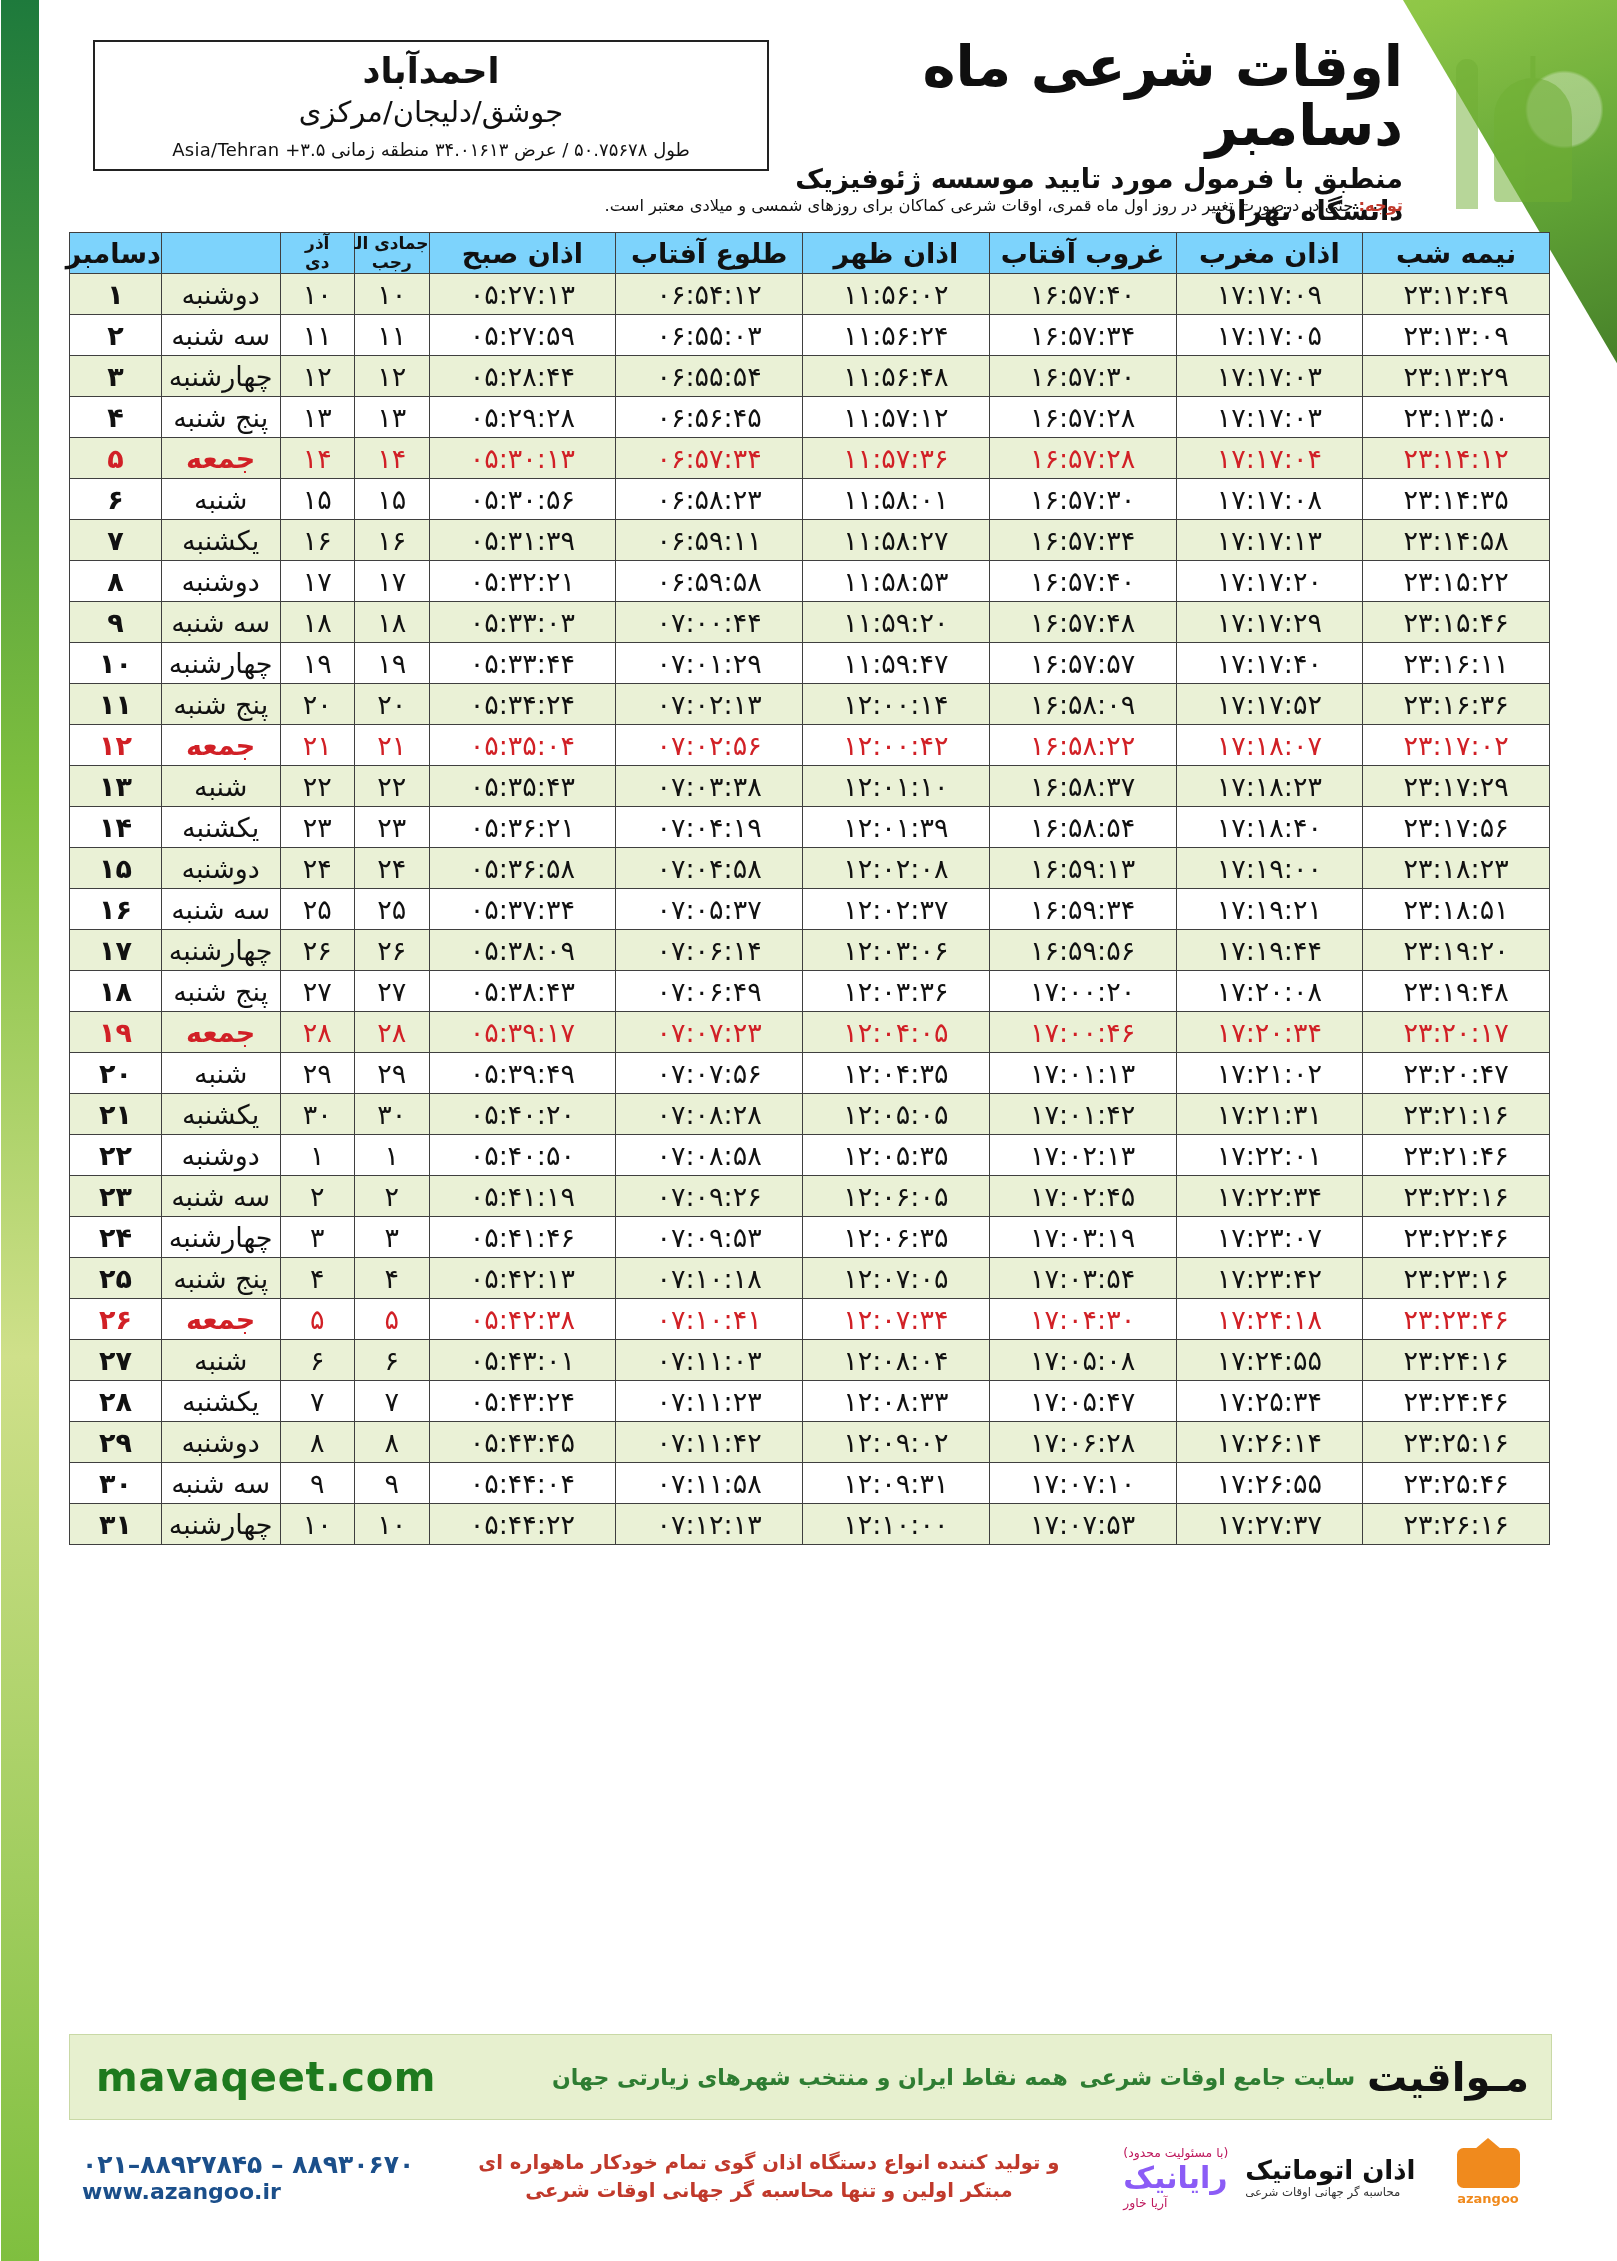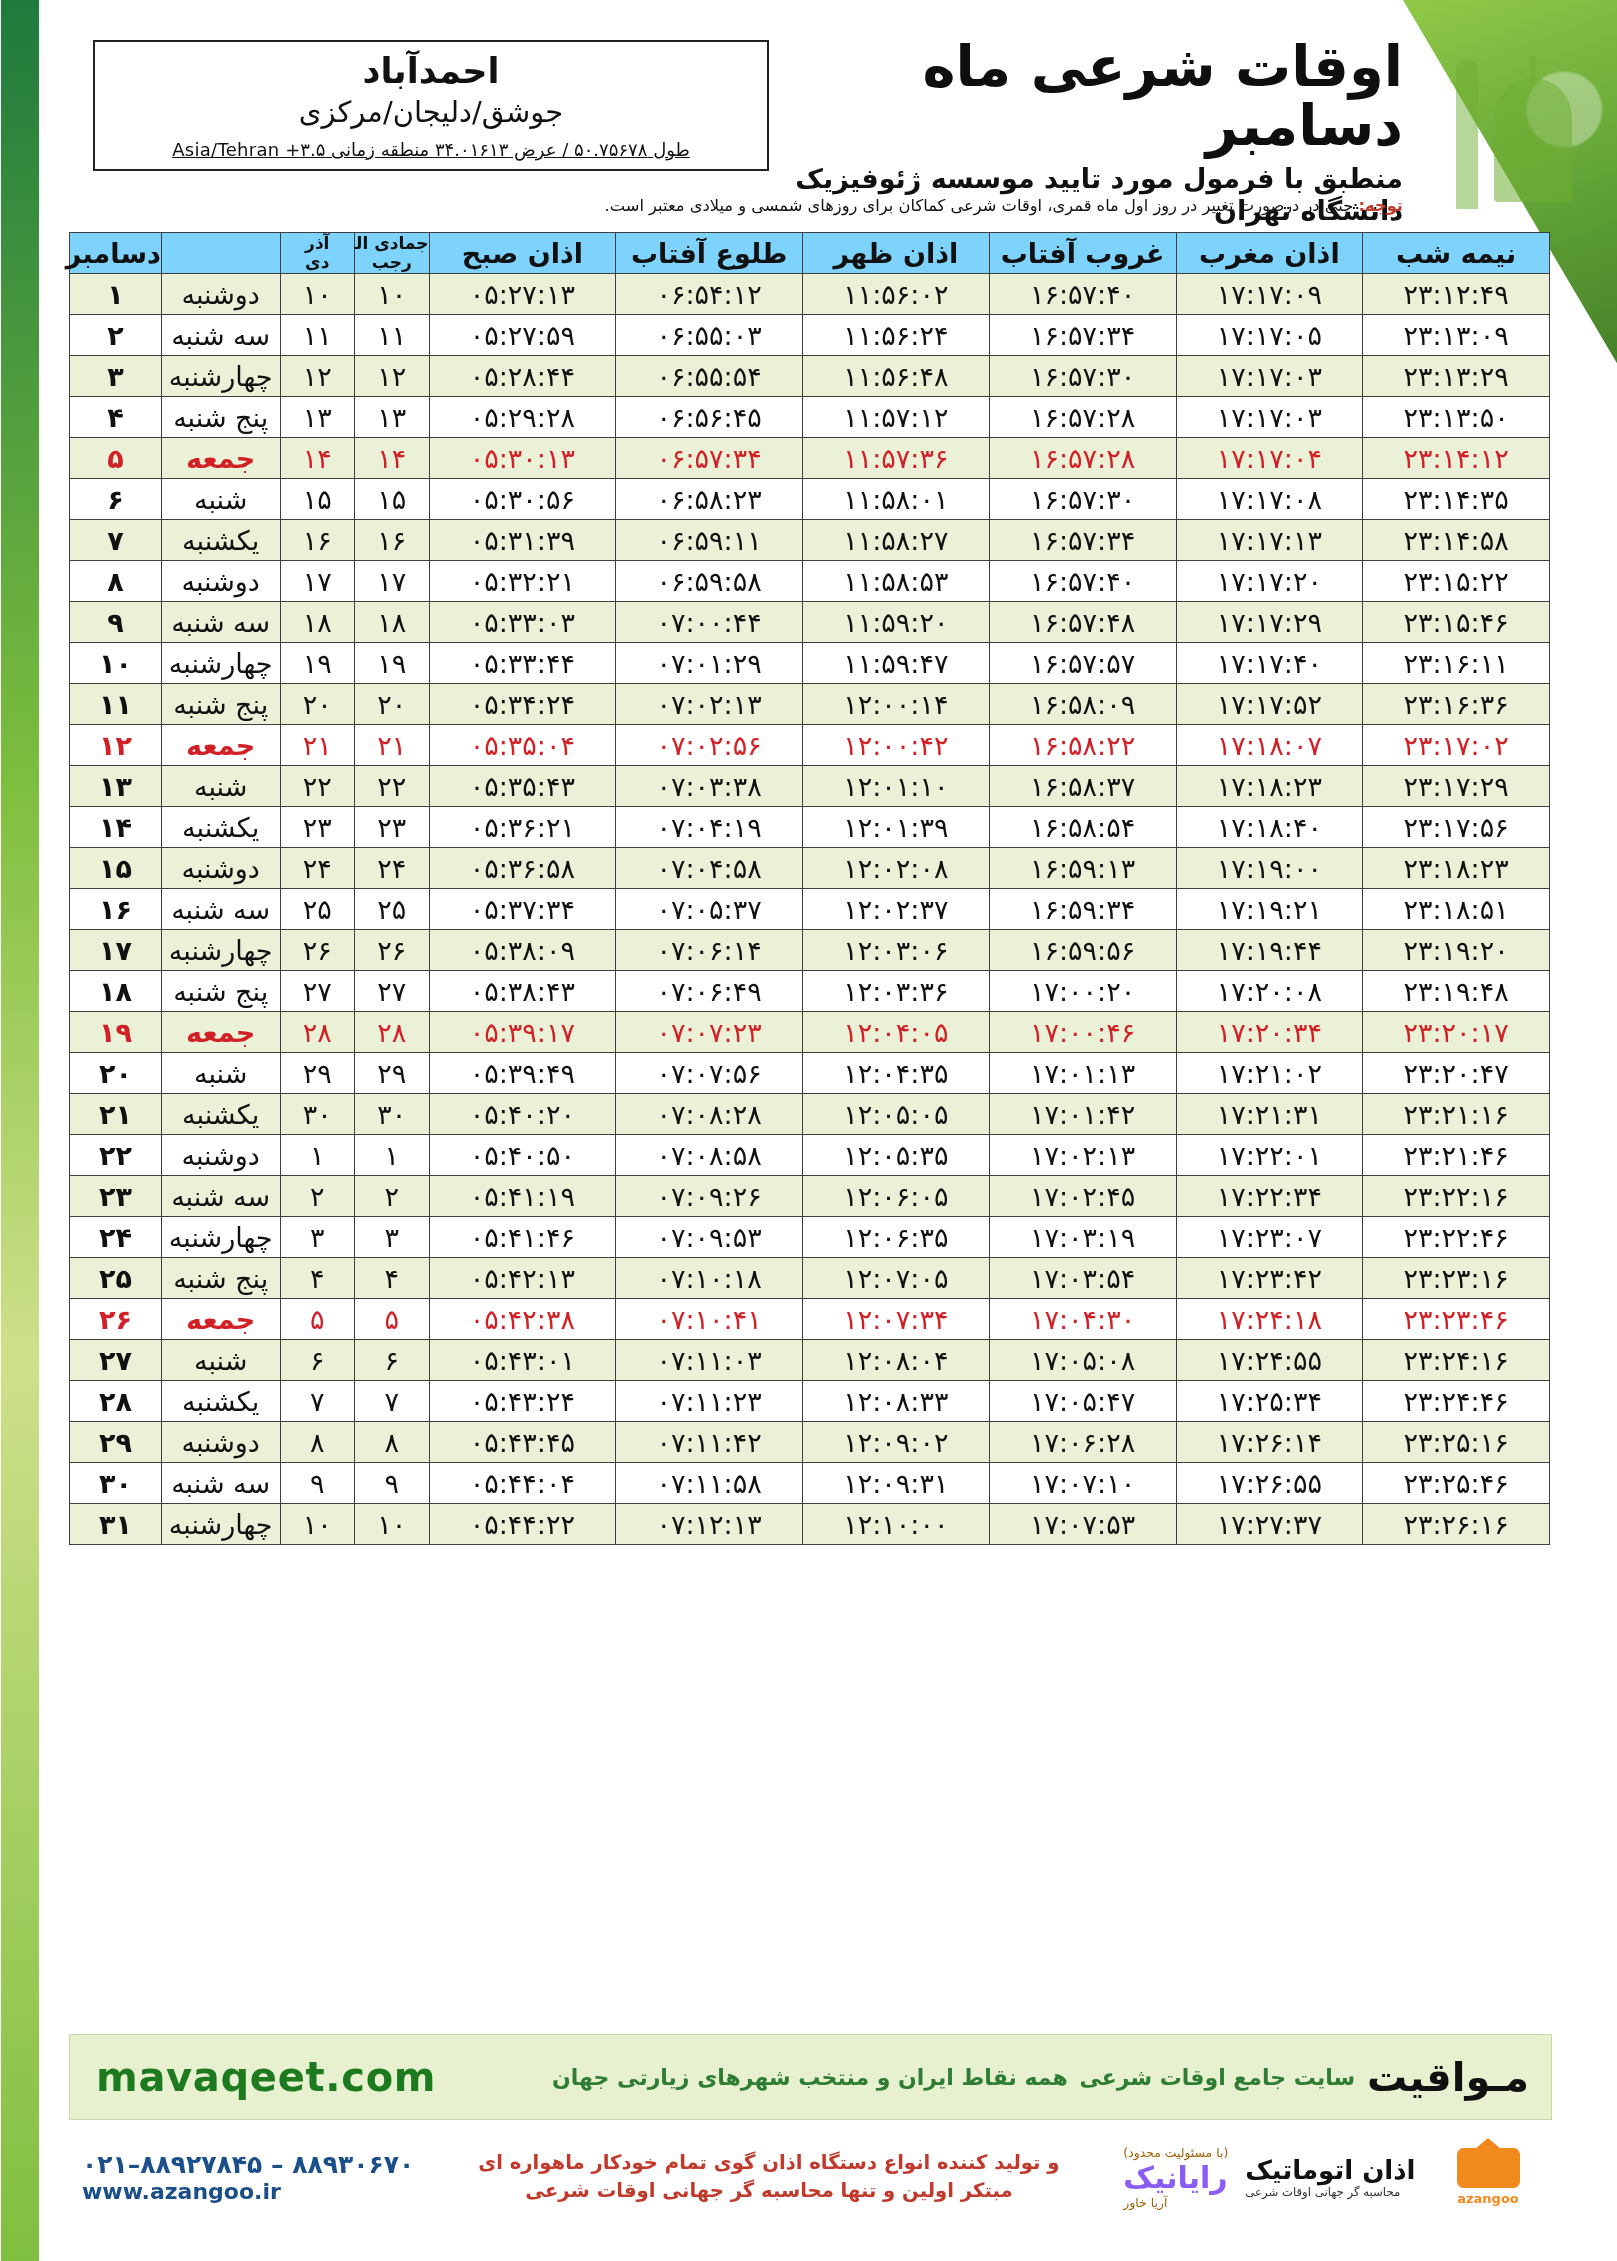--- a/index.html
+++ b/index.html
@@ -45,21 +45,21 @@
   .header{
     position:absolute;right:0;top:0;width:1594px;height:215px;
   }
   .loc-box{
     position:absolute;left:69px;top:40px;width:672px;height:127px;
     border:2px solid #222;background:#fff;
     display:flex;flex-direction:column;align-items:center;justify-content:center;
   }
   .loc-city{font-size:35px;font-weight:bold;color:#111;line-height:1.15;}
   .loc-sub{font-size:29px;color:#111;line-height:1.3;margin-top:2.6px;}
-  .loc-geo{font-size:18px;color:#111;margin-top:7px;letter-spacing:0.3px;text-decoration:underline;}
+  .loc-geo{font-size:18px;color:#111;margin-top:7px;letter-spacing:0.3px;}
 
   .title-wrap{
     position:absolute;right:215px;top:38px;width:665px;text-align:right;
   }
   .title-main{
     font-size:56px;font-weight:bold;color:#0f0f0f;line-height:1.05;
   }
   .title-sub{
     font-size:27px;font-weight:bold;color:#111;margin-top:7px;line-height:1.2;
   }
@@ -138,21 +138,21 @@
   .logo-azan .mark:after{
     content:"";position:absolute;left:50%;top:-10.4px;transform:translateX(-50%);
     width:0;height:0;border-left:13px solid transparent;border-right:13px solid transparent;
     border-bottom:11.7px solid #f08a1d;
   }
   .logo-azan .lbl{font-size:13px;color:#f08a1d;font-weight:bold;margin-top:3px;}
   .logo-rayaneh{
     display:flex;flex-direction:column;align-items:flex-end;justify-content:center;
   }
   .logo-rayaneh .r1{font-size:30px;font-weight:bold;color:#8b5cf6;}
-  .logo-rayaneh .r2{font-size:12.4px;color:#a16207;}
+  .logo-rayaneh .r2{font-size:12.4px;color:#be185d;}
   .logo-azan-txt{display:flex;flex-direction:column;align-items:flex-end;}
   .logo-azan-txt .a1{font-size:26px;font-weight:bold;color:#111;}
   .logo-azan-txt .a2{font-size:11.7px;color:#333;}
   .fb-mid{text-align:center;font-size:19.6px;color:#c0392b;font-weight:bold;line-height:1.45;}
   .fb-left{text-align:left;padding-left:13px;}
   .fb-left .phone{font-size:25px;font-weight:bold;color:#1b4f8a;direction:ltr;}
   .fb-left .web{font-size:22px;font-weight:bold;color:#1b4f8a;direction:ltr;}
 </style>
 </head>
 <body>

